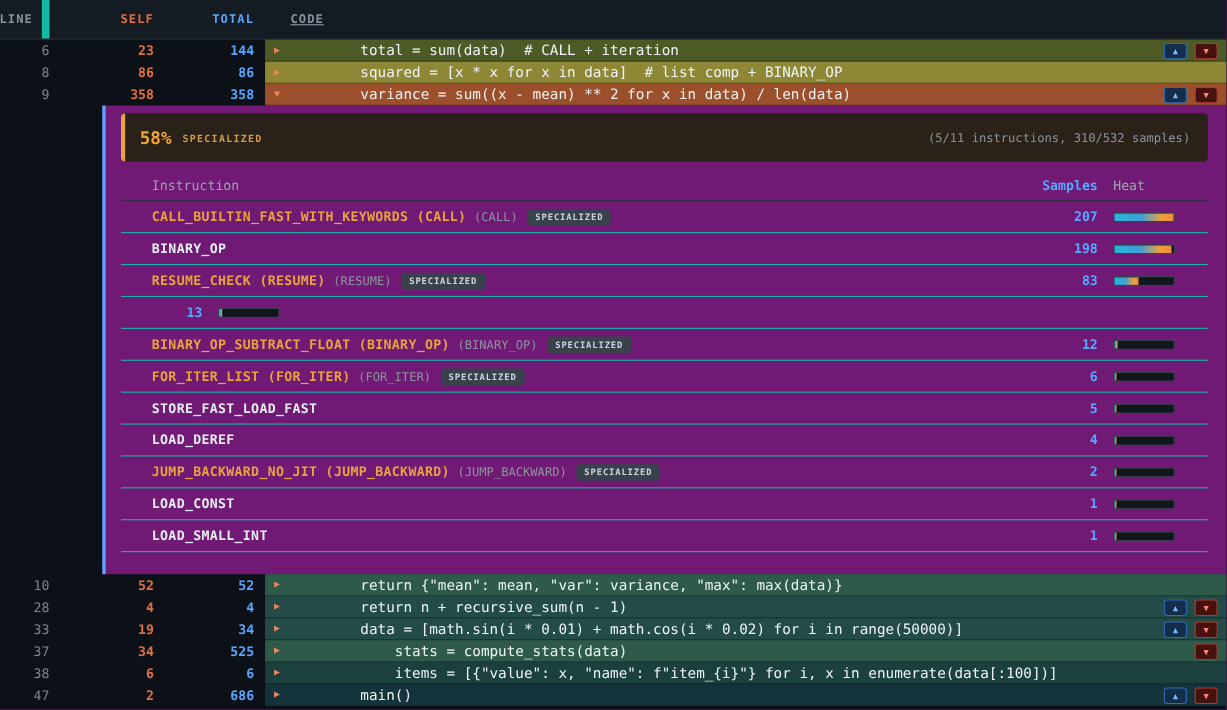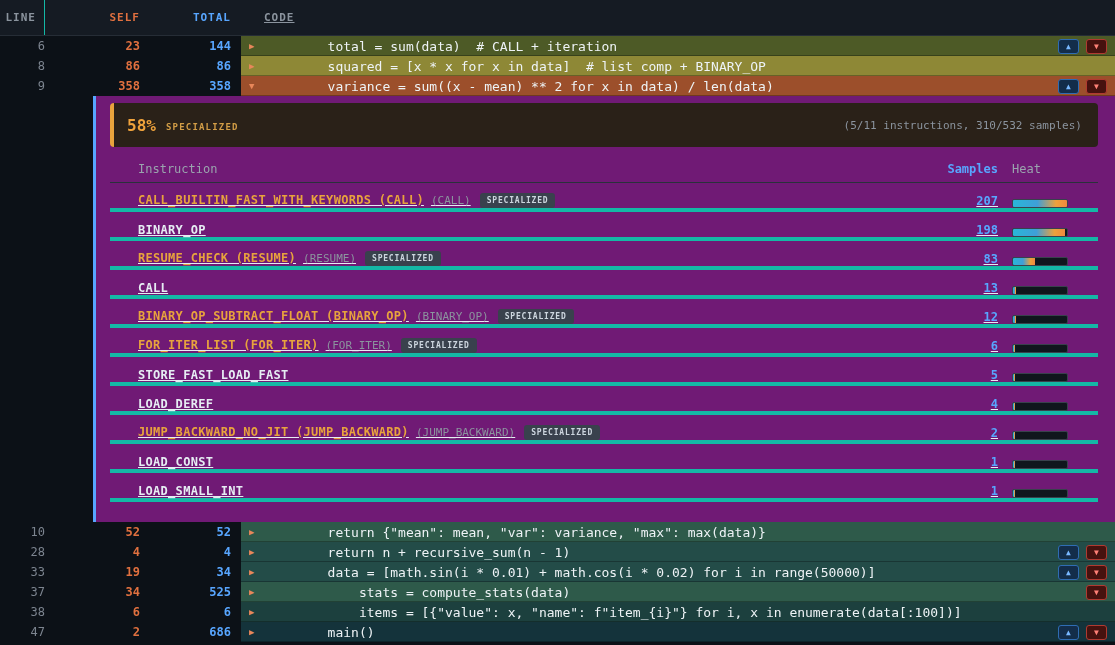--- a/index.html
+++ b/index.html
@@ -13,21 +13,21 @@
   .c-line  { width:45px;  flex:none; text-align:right; }
   .c-self  { width:95px;  flex:none; text-align:right; }
   .c-total { width:91px;  flex:none; text-align:right; }
 
   
   .hdr {
     display:flex; align-items:center; height:36px;
     background:#151b23; border-bottom:1px solid #262d36;
     font-size:11px; font-weight:bold; letter-spacing:1px; color:#8b949e;
   }
-  .hdr .c-line { border-right:1px solid #14b8a6; padding-right:8px; height:100%; display:flex; align-items:center; justify-content:flex-end; }
+  .hdr .c-line { border-right:7px solid #14b8a6; padding-right:8px; height:100%; display:flex; align-items:center; justify-content:flex-end; }
   .hdr .c-self  { color:var(--self-color); }
   .hdr .c-total { color:var(--total-color); }
   .hdr .c-code-h { margin-left:33px;text-decoration:underline; }
 
   
   .code-row { display:flex; height:20px; align-items:stretch; }
   .code-row .c-line  { color:#7d8590; font-size:12px; line-height:20px; }
   .code-row .c-self  { color:var(--self-color);  font-size:12px; font-weight:bold; line-height:20px; }
   .code-row .c-total { color:var(--total-color); font-size:12px; font-weight:bold; line-height:20px; }
   .code-cell {
@@ -60,21 +60,21 @@
 
   .tbl-hdr {
     display:flex; align-items:center; height:28px; margin-top:8px;
     border-bottom:1px solid #2a313b; font-size:12px; color:#9aa4ae;
   }
   .col-name { flex:1;margin-left:28px; }
   .col-samples { width:88px; flex:none; text-align:right; padding-right:14px; }
   .col-heat { width:86px; flex:none; }
   .tbl-hdr .col-samples { color:var(--total-color); font-weight:bold; }
 
-  .instr-row { display:flex; align-items:flex-end; height:29px; border-bottom:4px solid #14b8a6; font-size:12px;text-decoration:underline; }
+  .instr-row { display:flex; align-items:center; height:29px; border-bottom:1px solid #14b8a6; font-size:12px; }
   .i-name { font-weight:bold; color:#e6edf3; letter-spacing:0.3px; }
   .i-name.spec { color:var(--spec-accent); }
   .i-base { color:#8b949e; font-size:11px; margin-left:7px; }
   .badge {
     display:inline-block; background:#39414d; color:#cdd6df;
     font-size:8px; font-weight:bold; letter-spacing:0.8px;
     padding:3px 7px; border-radius:3px; margin-left:9px; vertical-align:1px;
   }
   .i-samples { color:var(--total-color); font-weight:bold; }
   .bar { width:56px; height:9px; background:#10161d; border:1px solid #39414d; border-radius:2px; overflow:hidden; }
@@ -170,21 +170,20 @@
       <div class="instr-row">
         <div class="col-name"><span class="i-name spec">RESUME_CHECK (RESUME)</span><span class="i-base">(RESUME)</span><span class="badge">SPECIALIZED</span></div>
         <div class="col-samples i-samples">83</div>
         <div class="col-heat">
           <div class="bar">
             <div class="bar-fill" style="width: 21.6522px;"></div>
           </div>
         </div>
       </div>
       <div class="instr-row">
-        <div class="col-name"><span class="i-name">CALL</span></div>
         <div class="col-samples i-samples">13</div>
         <div class="col-heat">
           <div class="bar">
             <div class="bar-fill" style="width: 3.3913px;"></div>
           </div>
         </div>
       </div>
       <div class="instr-row">
         <div class="col-name"><span class="i-name spec">BINARY_OP_SUBTRACT_FLOAT (BINARY_OP)</span><span class="i-base">(BINARY_OP)</span><span class="badge">SPECIALIZED</span></div>
         <div class="col-samples i-samples">12</div>

